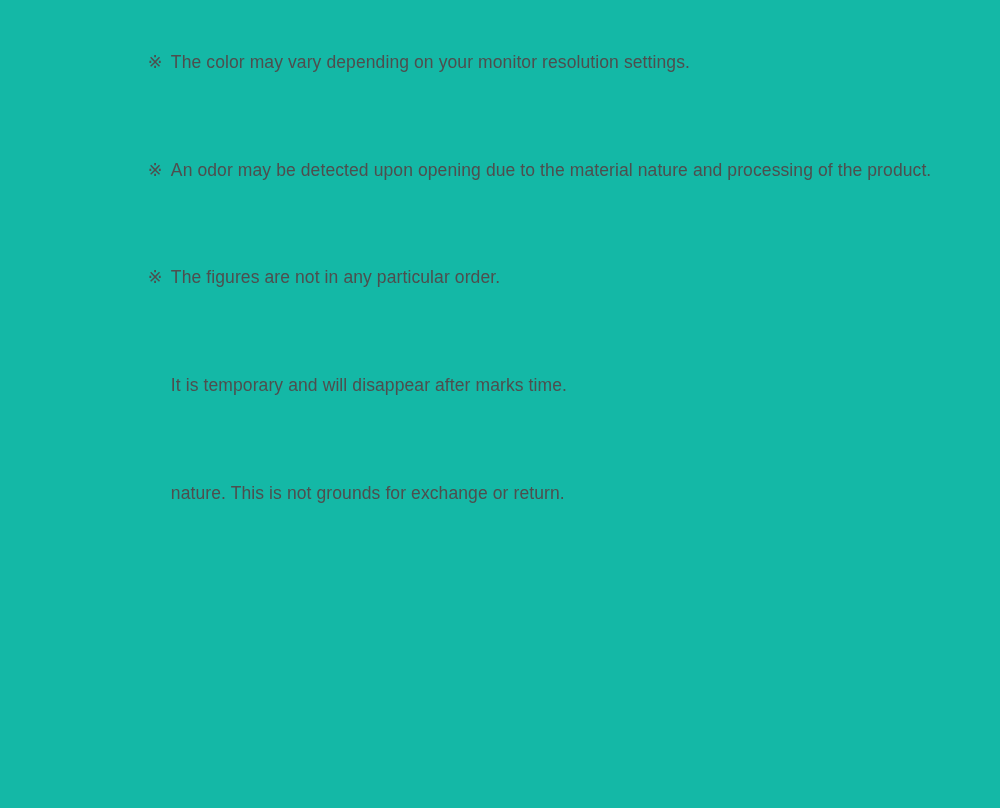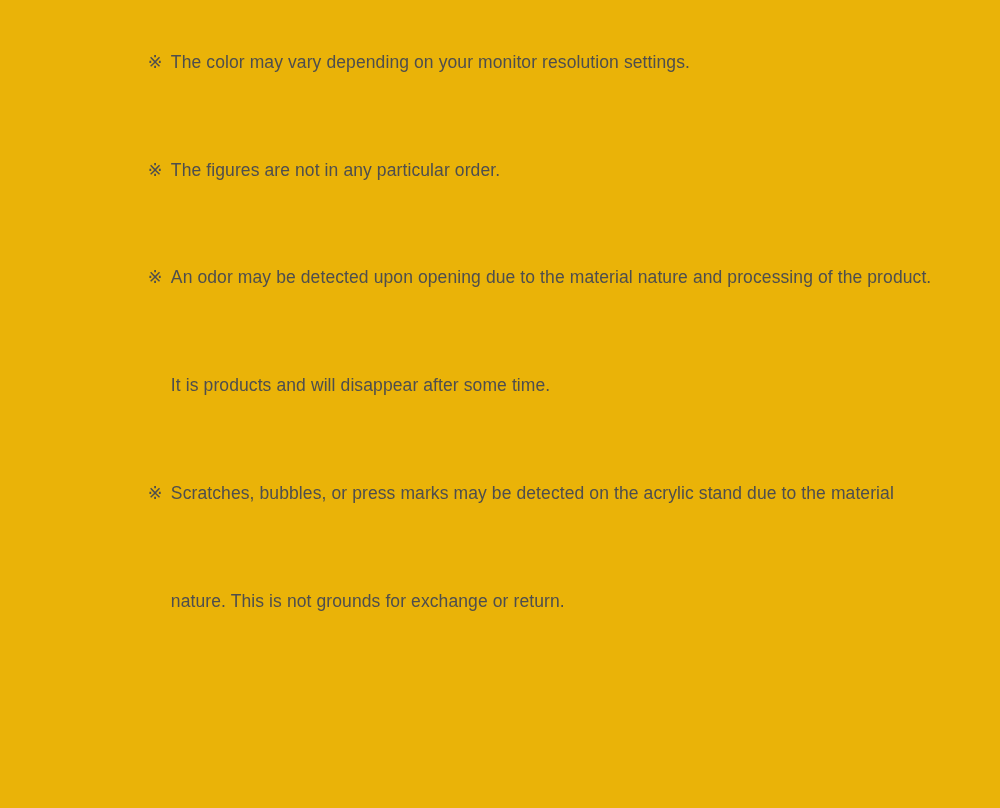--- a/index.html
+++ b/index.html
@@ -30,34 +30,31 @@
   }
   .marker {
     display: inline-block;
     width: 23px;
     color: #4e4e4e;
   }
 </style>
 </head>
 <body>
 
-<div class="notice-page" style="background: #eab308;">
+<div class="notice-page" style="background: #14b8a6;">
   <div class="notice-list" style="color: rgb(78, 78, 78);">
       <div class="line">
     <span class="marker">※</span><span class="text">The color may vary depending on your monitor resolution settings.</span>
   </div>
       <div class="line">
+    <span class="marker">※</span><span class="text">An odor may be detected upon opening due to the material nature and processing of the product.</span>
+  </div>
+      <div class="line">
     <span class="marker">※</span><span class="text">The figures are not in any particular order.</span>
   </div>
       <div class="line">
-    <span class="marker">※</span><span class="text">An odor may be detected upon opening due to the material nature and processing of the product.</span>
-  </div>
-      <div class="line">
-    <span class="marker"></span><span class="text">It is products and will disappear after some time.</span>
-  </div>
-      <div class="line">
-    <span class="marker">※</span><span class="text">Scratches, bubbles, or press marks may be detected on the acrylic stand due to the material</span>
+    <span class="marker"></span><span class="text">It is temporary and will disappear after marks time.</span>
   </div>
       <div class="line">
     <span class="marker"></span><span class="text">nature. This is not grounds for exchange or return.</span>
   </div>
     </div>
 </div>
 
 </body></html>

